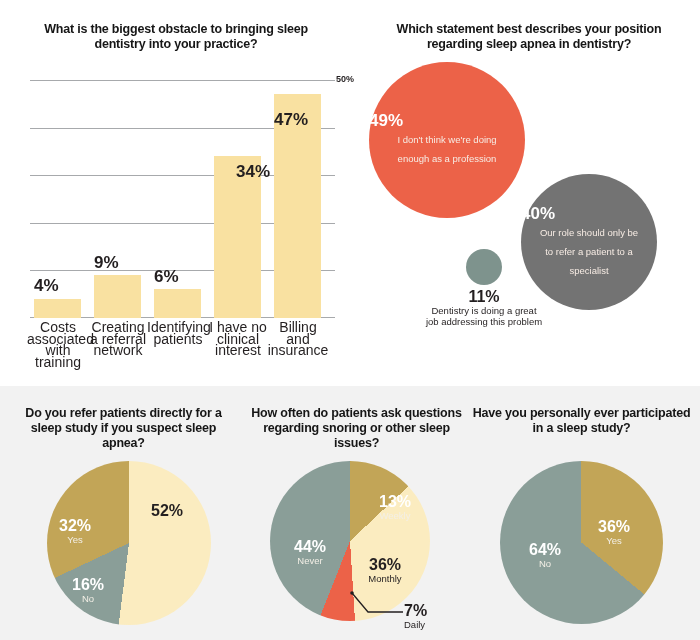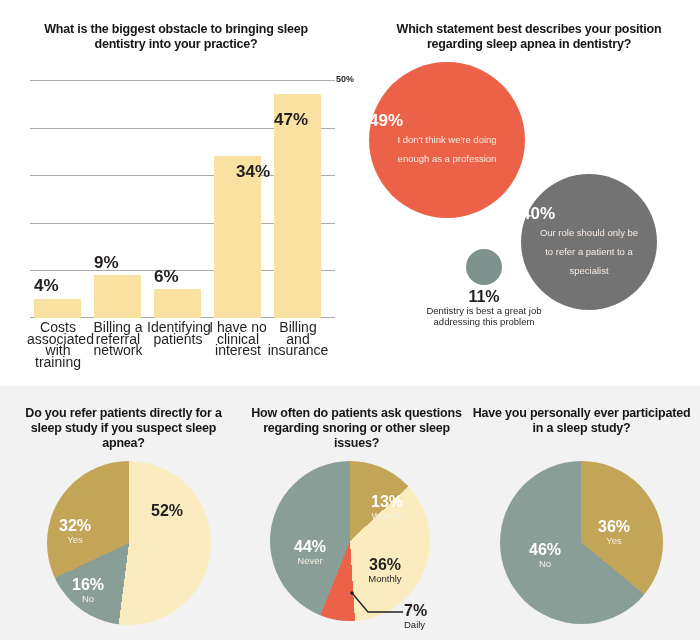--- a/index.html
+++ b/index.html
@@ -252,21 +252,21 @@
         <div class="bar-rect" style="height:161.84px;"></div>
       </div>
       <div class="bar-col" style="left:244px;">
         <div class="bar-value" style="bottom:188px;">47%</div>
         <div class="bar-rect" style="height:223.72px;"></div>
       </div>
     </div>
 
     <div class="cat-labels">
       <div class="cat-label" style="left:-3px;">Costs associated with training</div>
-      <div class="cat-label" style="left:57px;">Billing a referral network</div>
+      <div class="cat-label" style="left:57px;">Creating a referral network</div>
       <div class="cat-label" style="left:117px;">Identifying patients</div>
       <div class="cat-label" style="left:177px;">I have no clinical interest</div>
       <div class="cat-label" style="left:237px;">Billing and insurance</div>
     </div>
   </div>
 
   <div class="bubblechart">
     <div class="panel-title">Which statement best describes your position regarding sleep apnea in dentistry?</div>
 
     <div class="bubble" style="left:14px; top:48px; width:156px; height:156px; background:#ec6248;">
@@ -275,21 +275,21 @@
     </div>
 
     <div class="bubble" style="left:166px; top:160px; width:136px; height:136px; background:#737373;">
       <div class="b-pct">40%</div>
       <div class="b-text">Our role should only be to refer a patient to a specialist</div>
     </div>
 
     <div class="bubble" style="left:111px; top:235px; width:36px; height:36px; background:#7e938d;"></div>
     <div class="bubble-outside-label" style="left:69px; top:274px;">
       <div class="b-pct">11%</div>
-      <div class="b-text">Dentistry is best a great job addressing this problem</div>
+      <div class="b-text">Dentistry is doing a great job addressing this problem</div>
     </div>
   </div>
 
   <div class="pie-panel" style="left:7px;">
     <div class="panel-title">Do you refer patients directly for a sleep study if you suspect sleep apnea?</div>
 
     <div class="pie" style="left:40px; top:63px; width:164px; height:164px;
                 background: conic-gradient(
                   #fbecc0 0deg 187.2deg,
                   #8a9e98 187.2deg 244.8deg,
@@ -313,21 +313,21 @@
   <div class="pie-panel" style="left:240px;">
     <div class="panel-title">How often do patients ask questions regarding snoring or other sleep issues?</div>
 
     <div class="pie" style="left:30px; top:63px; width:160px; height:160px;
                 background: conic-gradient(
                   #c2a557 0deg 46.8deg,
                   #fbecc0 46.8deg 176.4deg,
                   #ec6248 176.4deg 201.6deg,
                   #8a9e98 201.6deg 360deg);"></div>
 
-    <div class="pie-label lab-white" style="left:116px; top:95px; width:62px;">
+    <div class="pie-label lab-white" style="left:124px; top:95px; width:62px;">
       <div class="p-pct">13%</div>
       <div class="p-sub">Weekly</div>
     </div>
 
     <div class="pie-label lab-dark" style="left:111px; top:158px; width:68px;">
       <div class="p-pct">36%</div>
       <div class="p-sub">Monthly</div>
     </div>
 
     <div class="pie-label lab-white" style="left:38px; top:140px; width:64px;">
@@ -352,18 +352,18 @@
                 background: conic-gradient(
                   #c2a557 0deg 129.6deg,
                   #8a9e98 129.6deg 360deg);"></div>
 
     <div class="pie-label lab-white" style="left:118px; top:120px; width:62px;">
       <div class="p-pct">36%</div>
       <div class="p-sub">Yes</div>
     </div>
 
     <div class="pie-label lab-white" style="left:50px; top:143px; width:60px;">
-      <div class="p-pct">46%</div>
+      <div class="p-pct">64%</div>
       <div class="p-sub">No</div>
     </div>
   </div>
 
 </div>
 
 </body></html>

